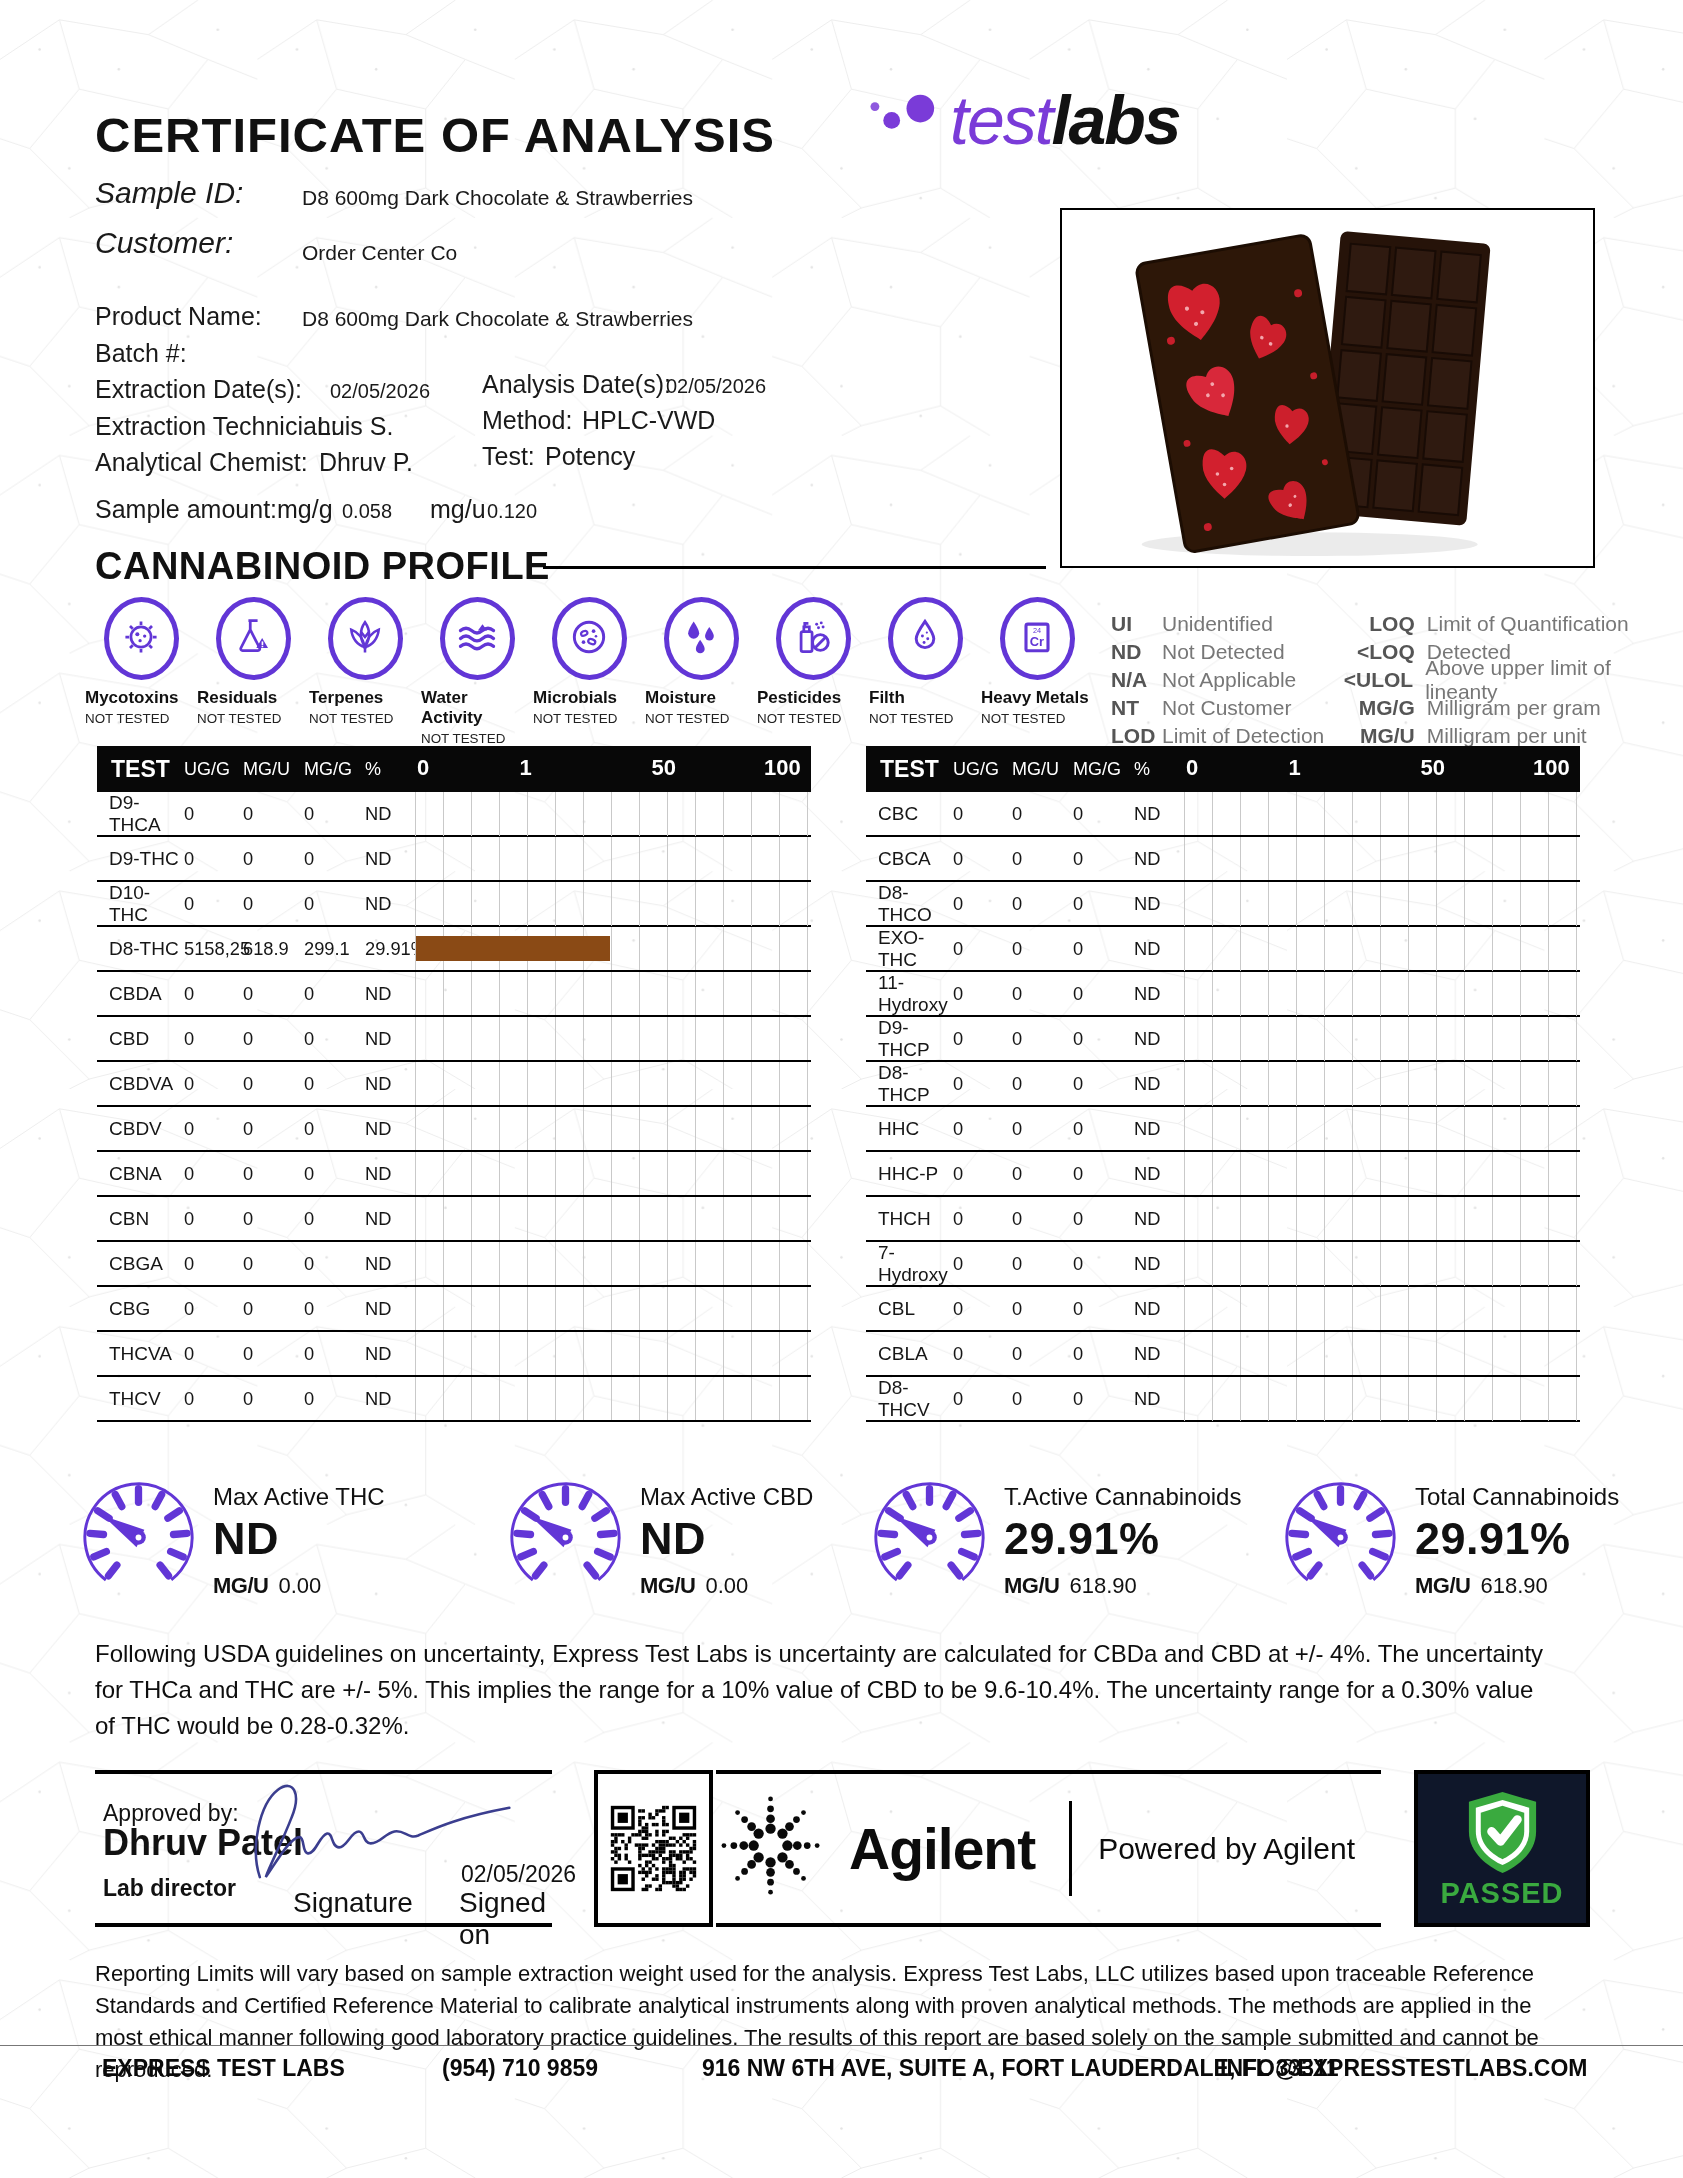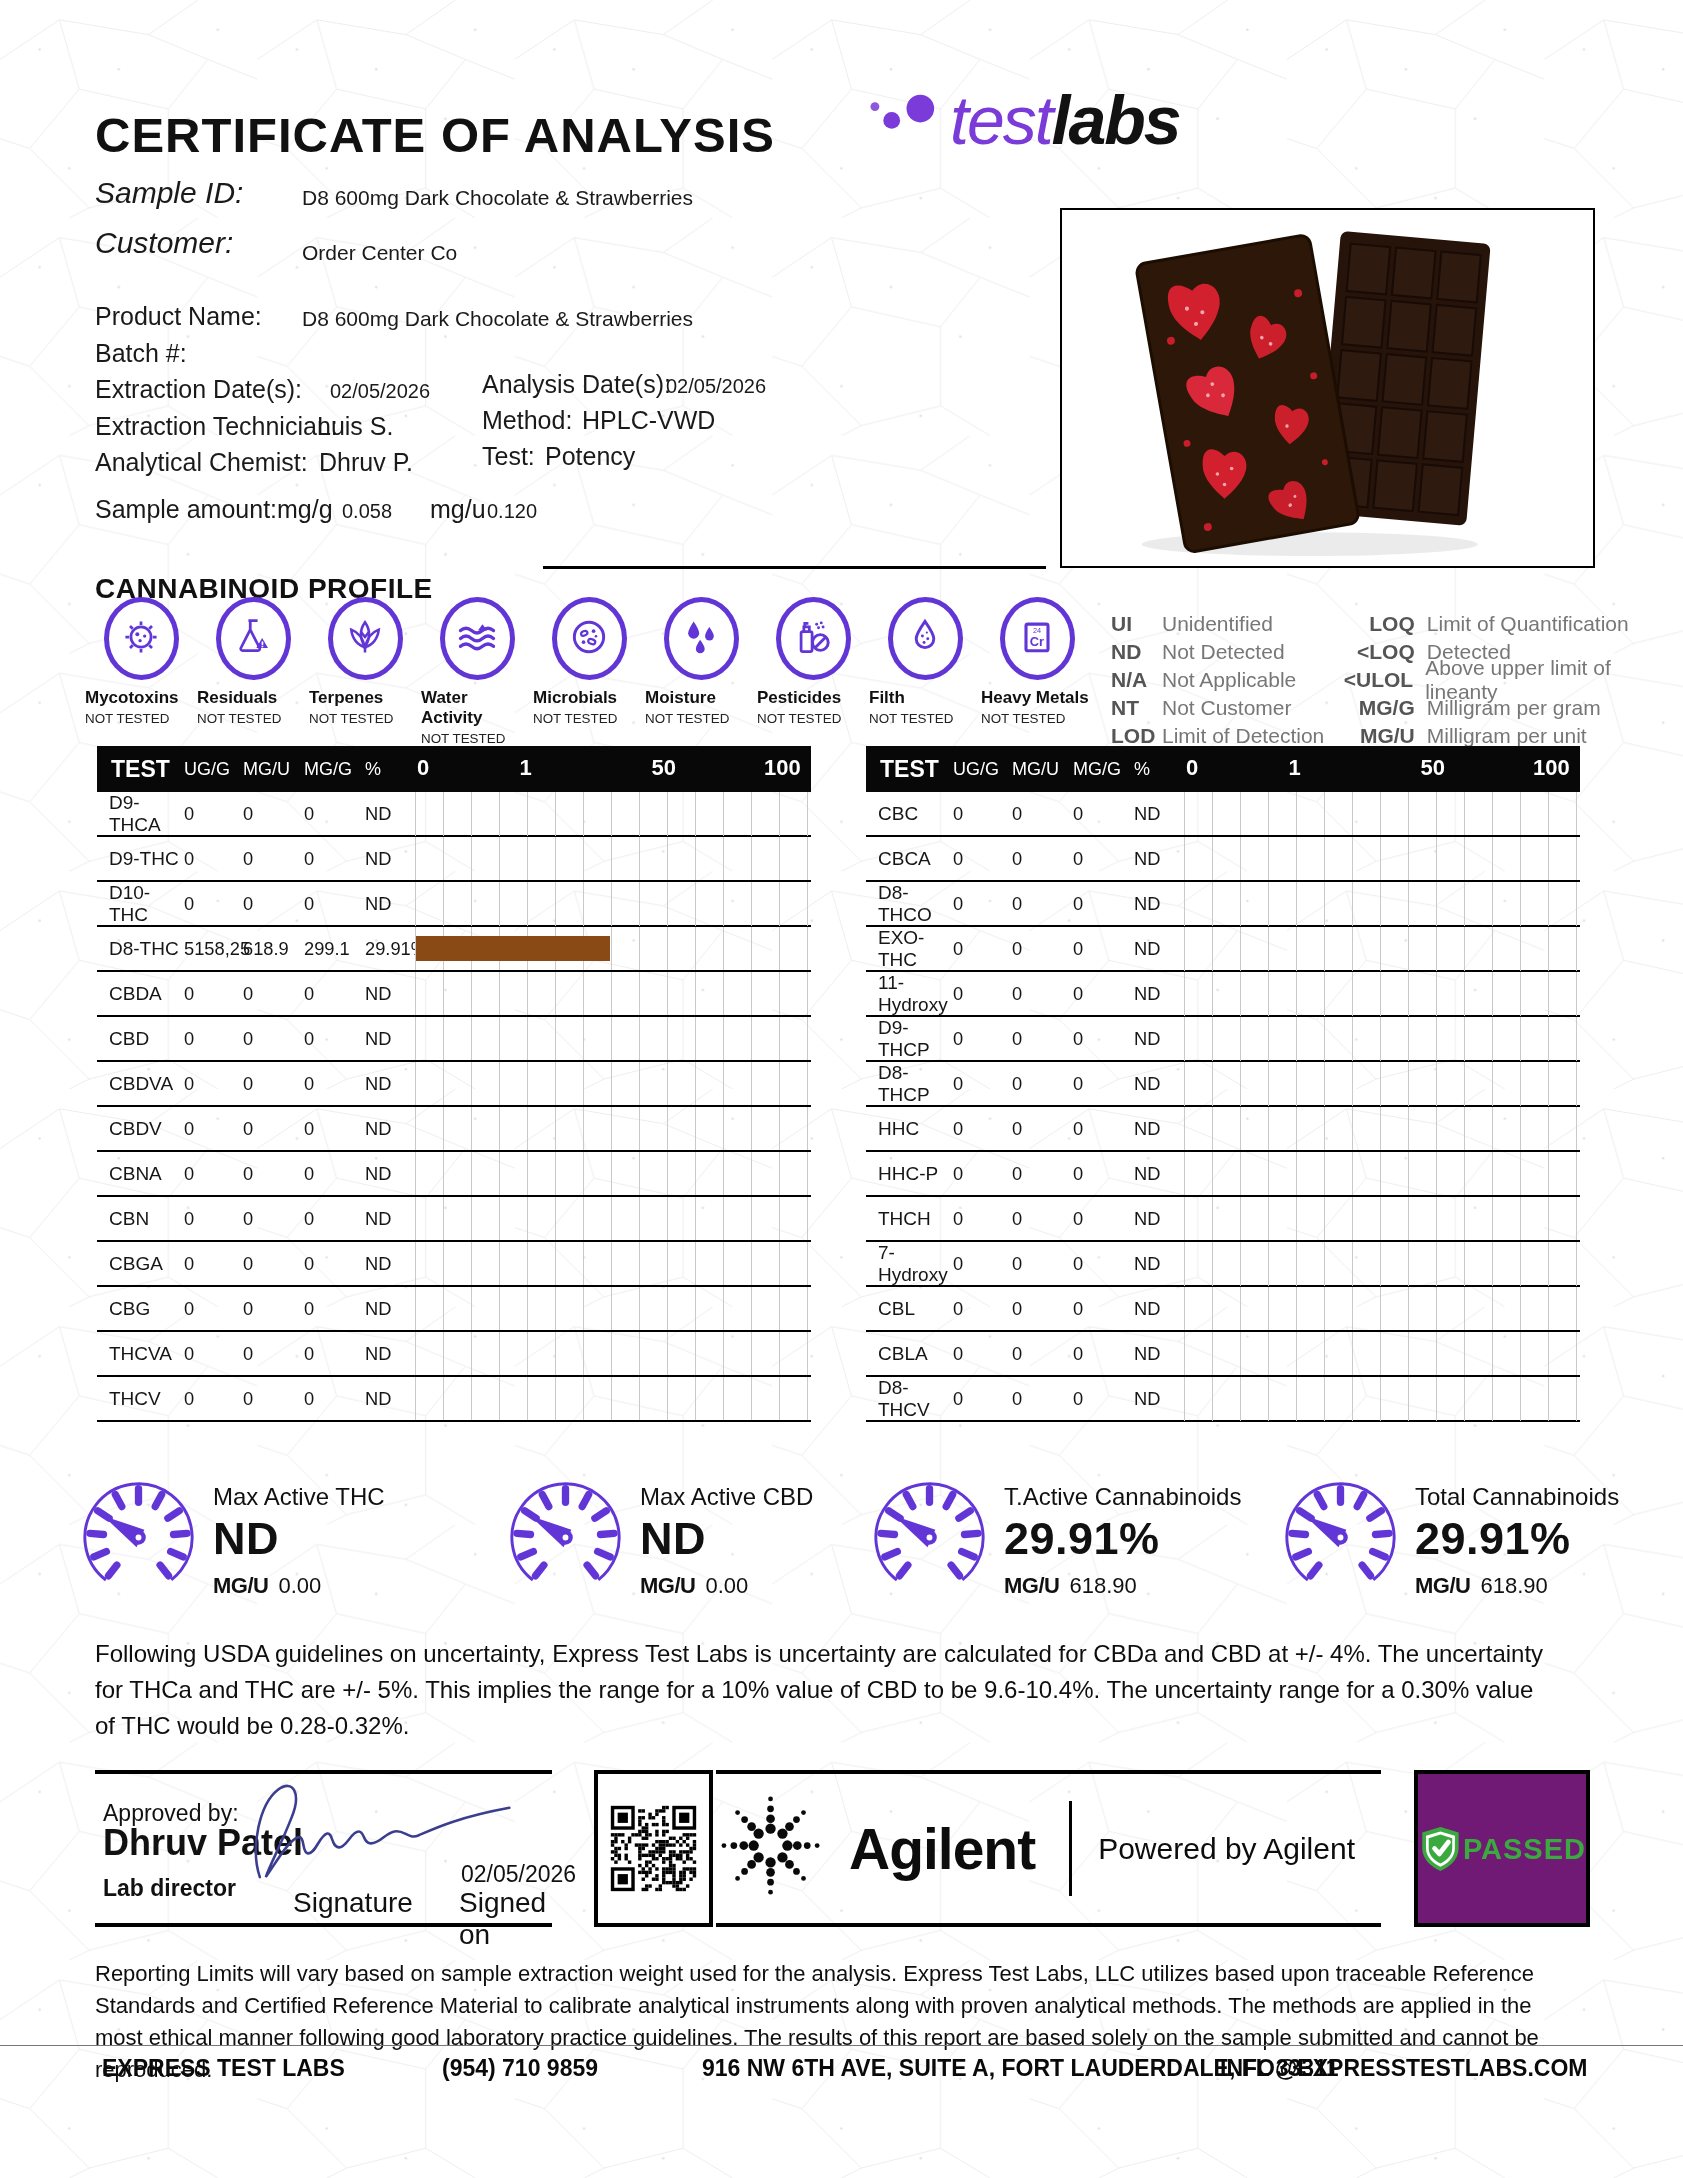--- a/index.html
+++ b/index.html
@@ -17,21 +17,21 @@
 
   .lbl{position:absolute;color:#1a1a1a;}
   .big-lbl{font-size:30px;font-style:italic;}
   .mid-lbl{font-size:25px;}
   .val{position:absolute;font-size:21px;color:#1a1a1a;}
   .sval{position:absolute;font-size:20px;color:#1a1a1a;}
   .mval{position:absolute;font-size:25px;color:#1a1a1a;}
 
   .imgbox{left:1060px;top:208px;width:531px;height:356px;border:2px solid #000;background:#fff;}
 
-  .section-title{left:95px;top:545px;font-size:28px;font-weight:800;letter-spacing:0.5px;margin-top:28px;}
+  .section-title{left:95px;top:545px;font-size:38px;font-weight:800;letter-spacing:0.5px;}
   .section-line{left:543px;top:566px;width:503px;height:3px;background:#000;}
 
   
   .icons{left:85px;top:597px;display:flex;}
   .icell{width:112px;text-align:left;}
   .icircle{width:65px;height:73px;margin:0 auto;border:5px solid #6236d6;border-radius:50%;
            background:#fff;display:flex;align-items:center;justify-content:center;}
   .ilabel{font-size:17px;font-weight:700;margin-top:8px;color:#111;}
   .istatus{font-size:13.4px;margin-top:3px;color:#222;}
 
@@ -82,22 +82,22 @@
   .signdate{position:absolute;left:366px;top:87px;font-size:23px;}
   .signon{position:absolute;left:364px;top:113px;font-size:28px;}
 
   .qrbox{left:594px;top:1770px;width:111px;height:149px;border:4px solid #000;background:#fff;
          display:flex;align-items:center;justify-content:center;}
   .agbox{left:716px;top:1770px;width:665px;height:149px;border-top:4px solid #000;border-bottom:4px solid #000;
          display:flex;align-items:center;}
   .agword{font-size:57px;font-weight:800;letter-spacing:-1px;margin-left:14px;color:#0c0c0c;}
   .agdiv{width:3px;height:95px;background:#000;margin:0 26px 0 34px;}
   .agpow{font-size:30px;color:#0c0c0c;}
-  .passbox{left:1414px;top:1770px;width:168px;height:149px;border:4px solid #000;background:#701a75;
-           display:flex;flex-direction:row;align-items:center;justify-content:center;}
+  .passbox{left:1414px;top:1770px;width:168px;height:149px;border:4px solid #000;background:#0f172a;
+           display:flex;flex-direction:column;align-items:center;justify-content:center;}
   .passlbl{font-size:29px;font-weight:800;color:#3aaa3f;letter-spacing:1px;margin-top:2px;}
 
   .disclaimer{left:95px;top:1958px;width:1490px;font-size:22px;line-height:1.45;color:#0e0e0e;}
   .footline{left:0;top:2045px;width:1683px;height:1px;background:#777;}
   .footer{left:0;top:2055px;width:1683px;height:30px;}
   .footer span{position:absolute;font-size:23px;font-weight:700;color:#0a0a0a;white-space:nowrap;}
 </style>
 </head>
 <body>
 

